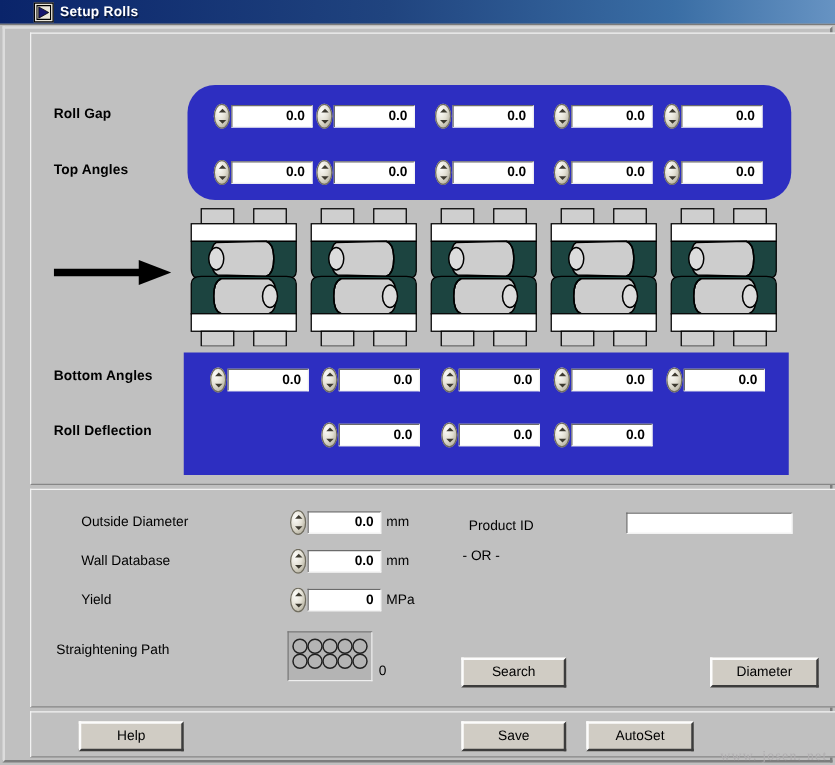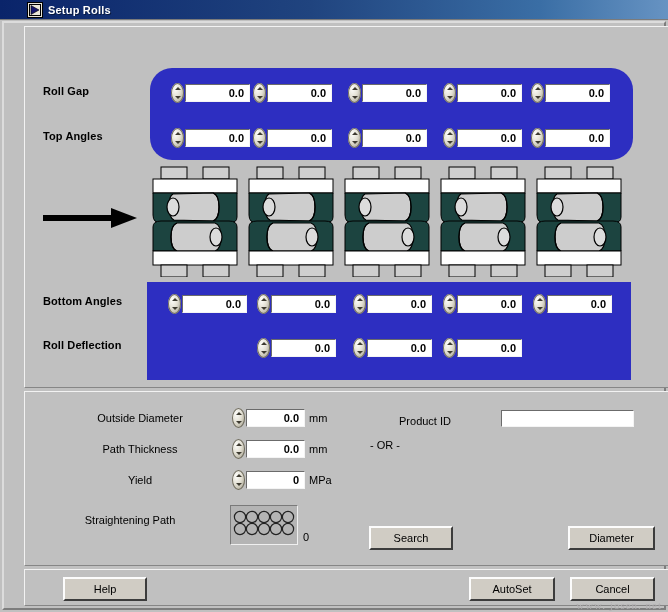--- a/index.html
+++ b/index.html
@@ -100,21 +100,21 @@
 
   
   .machine{position:absolute;left:122px;top:138px;width:486px;height:112px;}
   .machine svg{display:block;}
 
   
   .arrow{position:absolute;left:18px;top:178px;width:95px;height:26px;}
 
   
   .f-lbl{
-    position:absolute;font-size:11px;color:#000;white-space:nowrap;text-align:center;
+    position:absolute;font-size:11px;color:#000;white-space:nowrap;text-align:left;
   }
   .unit{position:absolute;font-size:11px;color:#000;}
   .ortxt{position:absolute;font-size:11px;color:#000;white-space:nowrap;}
 
   .textbox{
     position:absolute;box-sizing:border-box;background:#fff;
     border-top:1px solid #6b6b6b;border-left:1px solid #6b6b6b;
     border-right:1px solid #f4f4f4;border-bottom:1px solid #f4f4f4;
     font-size:11px;color:#000;padding:2px 4px;
   }
@@ -386,21 +386,21 @@
       <div class="f-lbl" style="left:40px;top:20px;width:150px;">Outside Diameter</div>
       <div class="num" style="left:207px;top:16px;width:73px;">
         <span class="spin">
             <i class="ar up"></i>
             <i class="ar dn"></i>
           </span>
         <span class="box">0.0</span>
       </div>
       <div class="unit" style="left:284px;top:20px;">mm</div>
 
-      <div class="f-lbl" style="left:40px;top:51px;width:150px;">Path Thickness</div>
+      <div class="f-lbl" style="left:40px;top:51px;width:150px;">Wall Database</div>
       <div class="num" style="left:207px;top:47px;width:73px;">
         <span class="spin">
             <i class="ar up"></i>
             <i class="ar dn"></i>
           </span>
         <span class="box">0.0</span>
       </div>
       <div class="unit" style="left:284px;top:51px;">mm</div>
 
       <div class="f-lbl" style="left:40px;top:82px;width:150px;">Yield</div>
@@ -427,29 +427,29 @@
             <circle cx="33" cy="23" r="5.6"></circle>
               <circle cx="45" cy="23" r="5.6"></circle>
             <circle cx="57" cy="23" r="5.6"></circle>
           </g>
         </svg>
       </div>
       <div class="spath-val" style="left:278px;top:139px;">0</div>
 
       <div class="ortxt" style="left:345px;top:47px;">- OR -</div>
 
-      <div class="f-lbl" style="left:370px;top:23px;width:60px;">Product ID</div>
+      <div class="f-lbl" style="left:350px;top:23px;width:60px;">Product ID</div>
       <div class="textbox" style="left:476px;top:18px;width:133px;height:17px;"></div>
 
       <div class="btn" style="left:344px;top:134px;width:84px;height:24px;">Search</div>
       <div class="btn" style="left:543px;top:134px;width:87px;height:24px;">Diameter</div>
     </div>
 
     <div class="panel panel-bot">
       <div class="btn" style="left:38px;top:7px;width:84px;height:24px;">Help</div>
+      <div class="btn" style="left:344px;top:7px;width:84px;height:24px;">Save</div>
       <div class="btn" style="left:444px;top:7px;width:86px;height:24px;">AutoSet</div>
-      <div class="btn" style="left:545px;top:7px;width:85px;height:24px;">Cancel</div>
     </div>
 
   </div>
 
   <div class="wm">www. josen. net</div>
 </div>
 
 </body></html>

